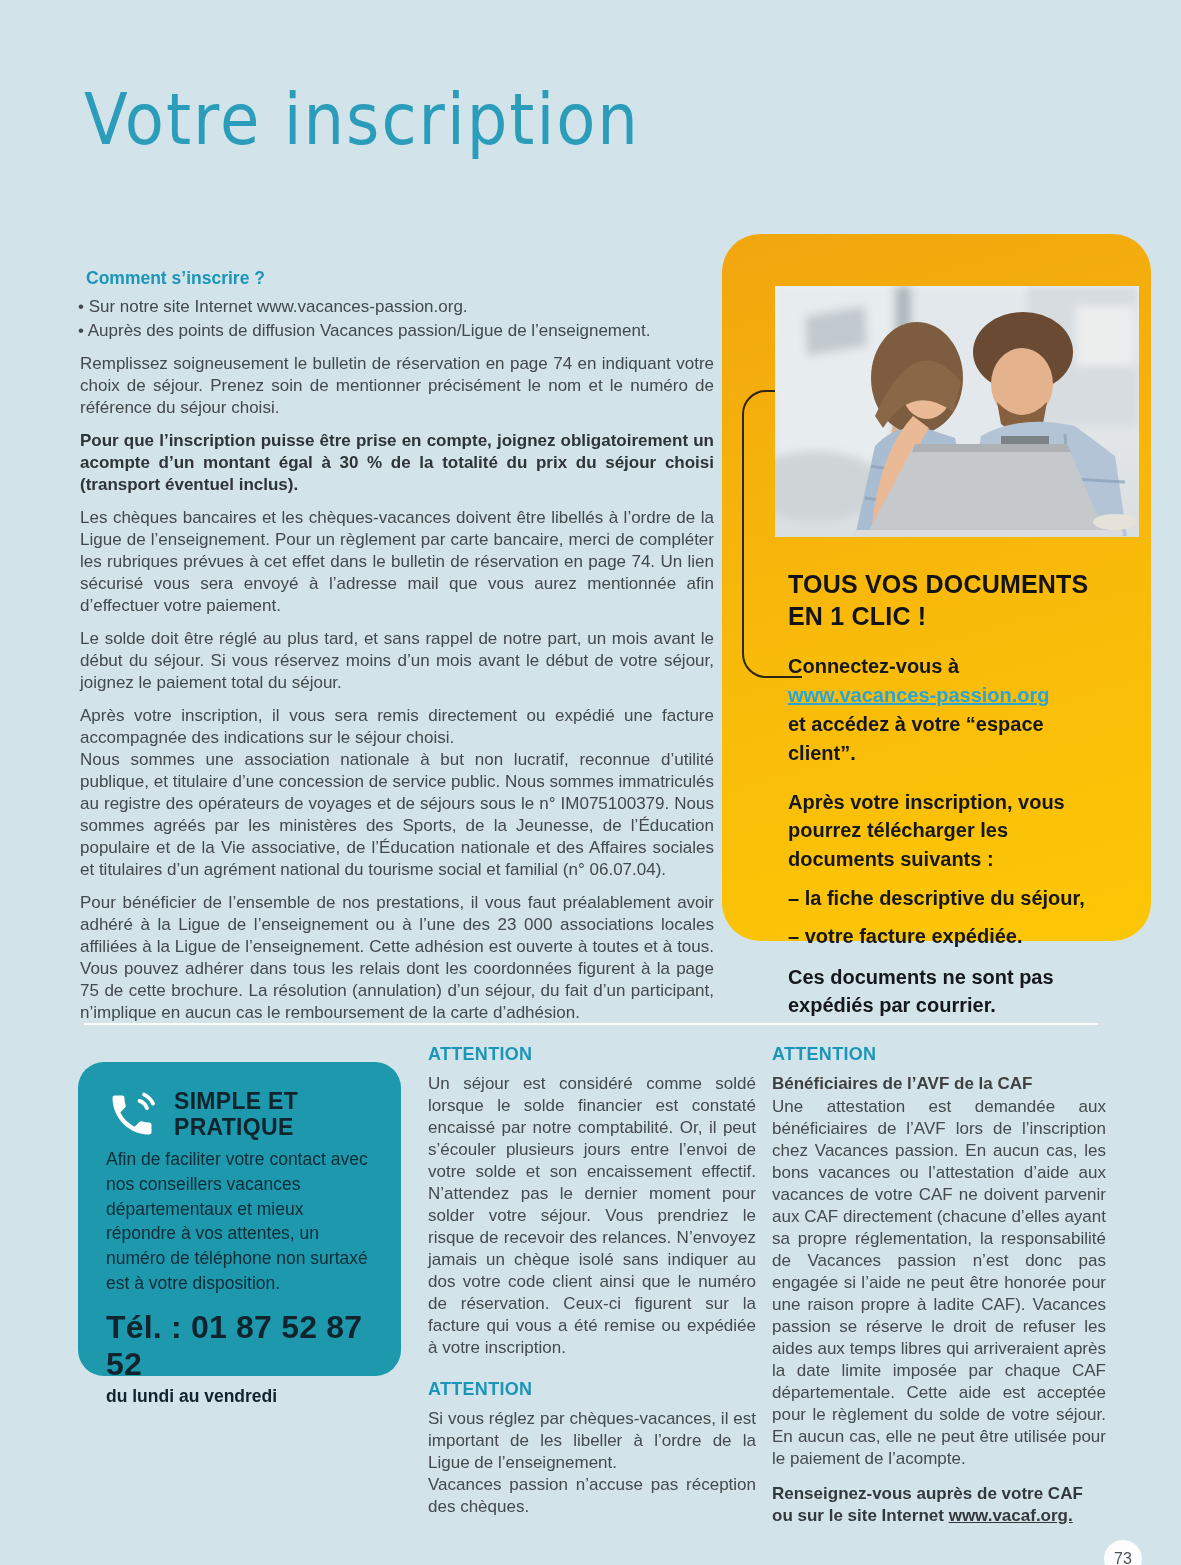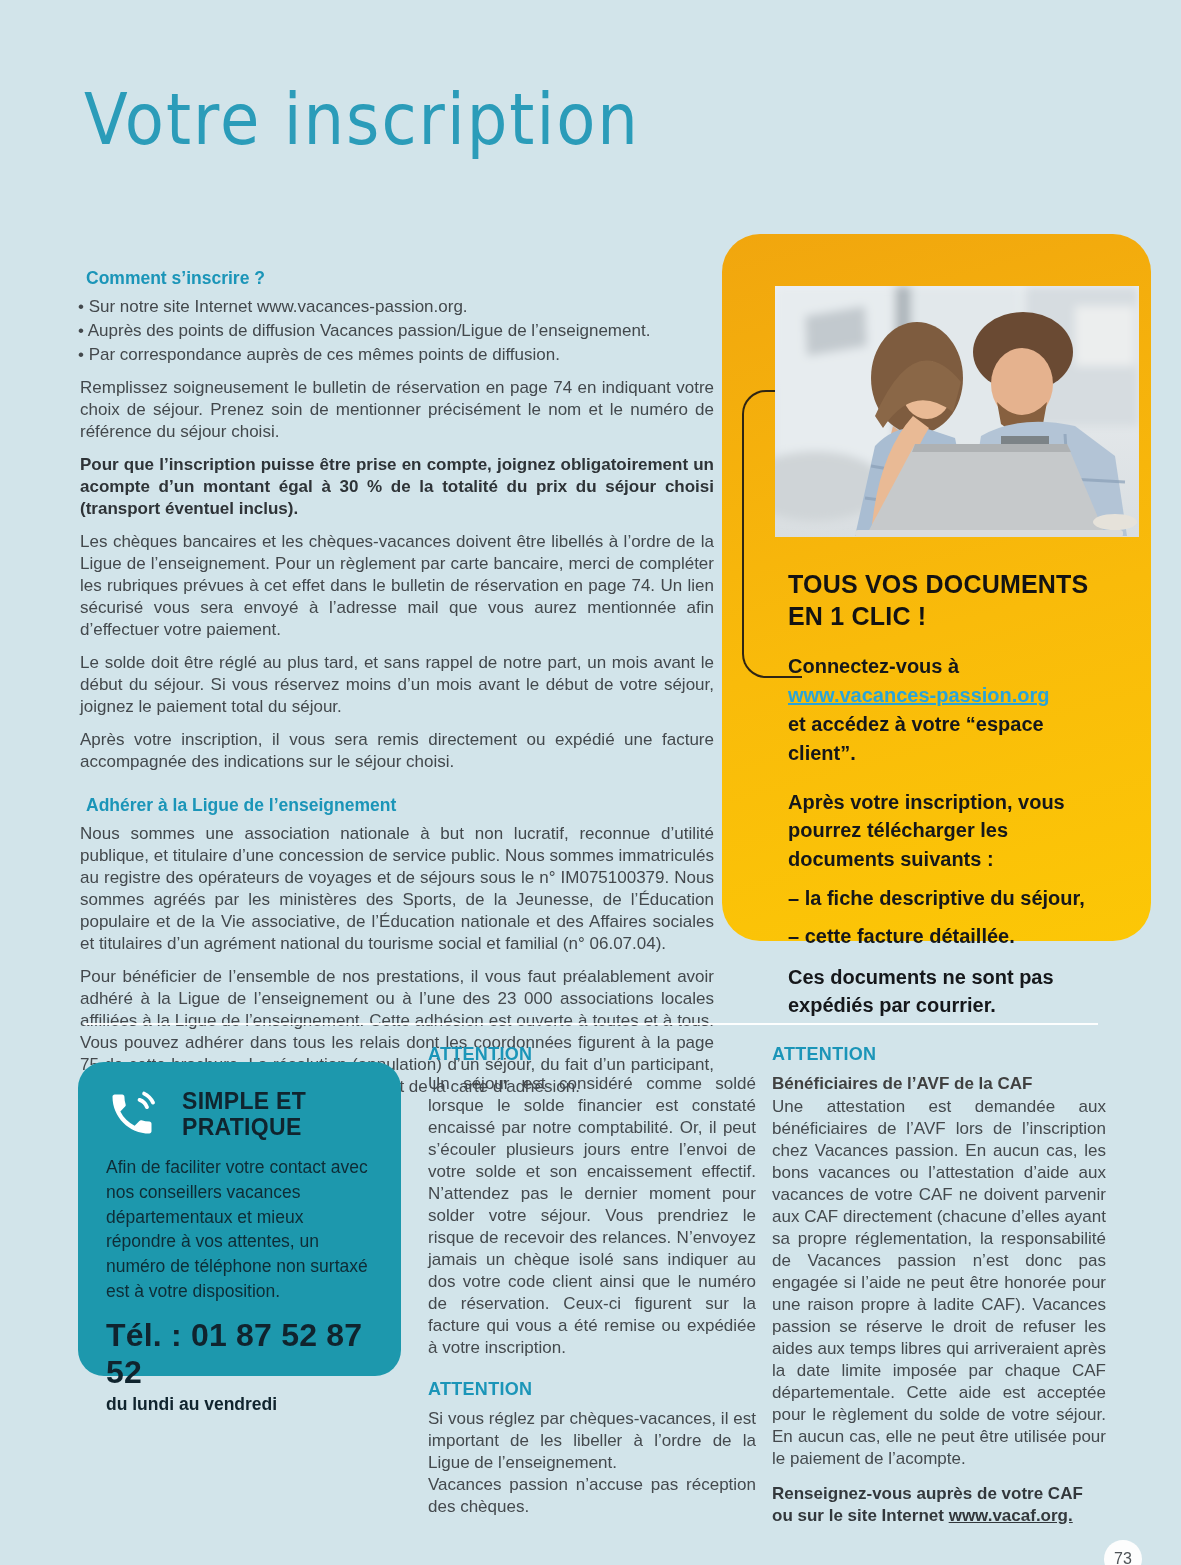--- a/index.html
+++ b/index.html
@@ -48,21 +48,21 @@
 
   
   .divider{position:absolute;left:84px;top:1023px;width:1014px;height:2px;background:rgba(255,255,255,0.95);}
 
   
   .contact-box{
     position:absolute;left:78px;top:1062px;width:323px;height:314px;
     border-radius:26px;background:#1d98ad;box-sizing:border-box;
     padding:26px 28px;color:#0e2c36;
   }
-  .contact-head{display:flex;align-items:flex-start;gap:24px;margin-bottom:14px;}
+  .contact-head{display:flex;align-items:flex-end;gap:16px;margin-bottom:6px;}
   .phone-icon{width:52px;height:52px;flex:0 0 auto;}
   .contact-title{font-size:23px;line-height:1.15;font-weight:800;color:#10242e;letter-spacing:0.3px;}
   .contact-body{font-size:17.5px;line-height:1.42;font-weight:500;color:#0e2c36;margin-bottom:13px;}
   .contact-phone{font-size:32px;font-weight:800;color:#10242e;letter-spacing:0.2px;}
   .contact-sched{font-size:17.5px;font-weight:700;color:#10242e;margin-top:3px;}
 
   
   .att-col{position:absolute;top:1044px;color:#44494d;}
   .att-col.mid{left:428px;width:328px;}
   .att-col.right{left:772px;width:334px;}
@@ -85,27 +85,25 @@
 <body>
 
 <div class="page">
 
   <div class="page-title">Votre inscription</div>
 
   <div class="left-col">
     <div class="sec-heading">Comment s’inscrire ?</div>
     <div class="bullet">Sur notre site Internet www.vacances-passion.org.</div>
     <div class="bullet">Auprès des points de diffusion Vacances passion/Ligue de l’enseignement.</div>
-    <div class="bullet">Par correspondance auprès de ces mêmes points de diffusion.</div>
     <p class="para">Remplissez soigneusement le bulletin de réservation en page 74 en indiquant votre choix de séjour. Prenez soin de mentionner précisément le nom et le numéro de référence du séjour choisi.</p>
     <p class="para bold">Pour que l’inscription puisse être prise en compte, joignez obligatoirement un acompte d’un montant égal à 30 % de la totalité du prix du séjour choisi (transport éventuel inclus).</p>
     <p class="para">Les chèques bancaires et les chèques-vacances doivent être libellés à l’ordre de la Ligue de l’enseignement. Pour un règlement par carte bancaire, merci de compléter les rubriques prévues à cet effet dans le bulletin de réservation en page 74. Un lien sécurisé vous sera envoyé à l’adresse mail que vous aurez mentionnée afin d’effectuer votre paiement.</p>
     <p class="para">Le solde doit être réglé au plus tard, et sans rappel de notre part, un mois avant le début du séjour. Si vous réservez moins d’un mois avant le début de votre séjour, joignez le paiement total du séjour.</p>
     <p class="para">Après votre inscription, il vous sera remis directement ou expédié une facture accompagnée des indications sur le séjour choisi.</p>
-    <div class="sec-heading join-heading">Adhérer à la Ligue de l’enseignement</div>
     <p class="para" style="margin-top:0;">Nous sommes une association nationale à but non lucratif, reconnue d’utilité publique, et titulaire d’une concession de service public. Nous sommes immatriculés au registre des opérateurs de voyages et de séjours sous le n° IM075100379. Nous sommes agréés par les ministères des Sports, de la Jeunesse, de l’Éducation populaire et de la Vie associative, de l’Éducation nationale et des Affaires sociales et titulaires d’un agrément national du tourisme social et familial (n° 06.07.04).</p>
     <p class="para">Pour bénéficier de l’ensemble de nos prestations, il vous faut préalablement avoir adhéré à la Ligue de l’enseignement ou à l’une des 23 000 associations locales affiliées à la Ligue de l’enseignement. Cette adhésion est ouverte à toutes et à tous. Vous pouvez adhérer dans tous les relais dont les coordonnées figurent à la page 75 de cette brochure. La résolution (annulation) d’un séjour, du fait d’un participant, n’implique en aucun cas le remboursement de la carte d’adhésion.</p>
   </div>
 
   <div class="yellow-box">
     <div class="bracket"></div>
     <div class="photo">
       <svg width="364" height="251" viewBox="0 0 364 251" xmlns="http://www.w3.org/2000/svg">
         <defs>
           <filter id="blurbg" x="-20%" y="-20%" width="140%" height="140%">
@@ -155,21 +153,21 @@
         <ellipse cx="340" cy="236" rx="22" ry="8" fill="#e6e2da"></ellipse>
       </svg>
     </div>
     <div class="yb-text">
       <div class="yb-heading">TOUS VOS DOCUMENTS EN 1 CLIC !</div>
       <div class="yb-line">Connectez-vous à</div>
       <a class="yb-link" href="#">www.vacances-passion.org</a>
       <div class="yb-line">et accédez à votre “espace client”.</div>
       <div class="yb-para">Après votre inscription, vous pourrez télécharger les documents suivants :</div>
       <div class="yb-item">– la fiche descriptive du séjour,</div>
-      <div class="yb-item">– cette facture détaillée.</div>
+      <div class="yb-item">– votre facture expédiée.</div>
       <div class="yb-note">Ces documents ne sont pas expédiés par courrier.</div>
     </div>
   </div>
 
   <div class="divider"></div>
 
   <div class="contact-box">
     <div class="contact-head">
       <svg class="phone-icon" viewBox="0 0 24 24" xmlns="http://www.w3.org/2000/svg">
         <path fill="#ffffff" d="M6.62 10.79c1.44 2.83 3.76 5.14 6.59 6.59l2.2-2.2c.27-.27.67-.36 1.02-.24 1.12.37 2.33.57 3.57.57.55 0 1 .45 1 1V20c0 .55-.45 1-1 1-9.39 0-17-7.61-17-17 0-.55.45-1 1-1h3.5c.55 0 1 .45 1 1 0 1.25.2 2.45.57 3.57.11.35.03.74-.25 1.02l-2.2 2.2z"></path>

